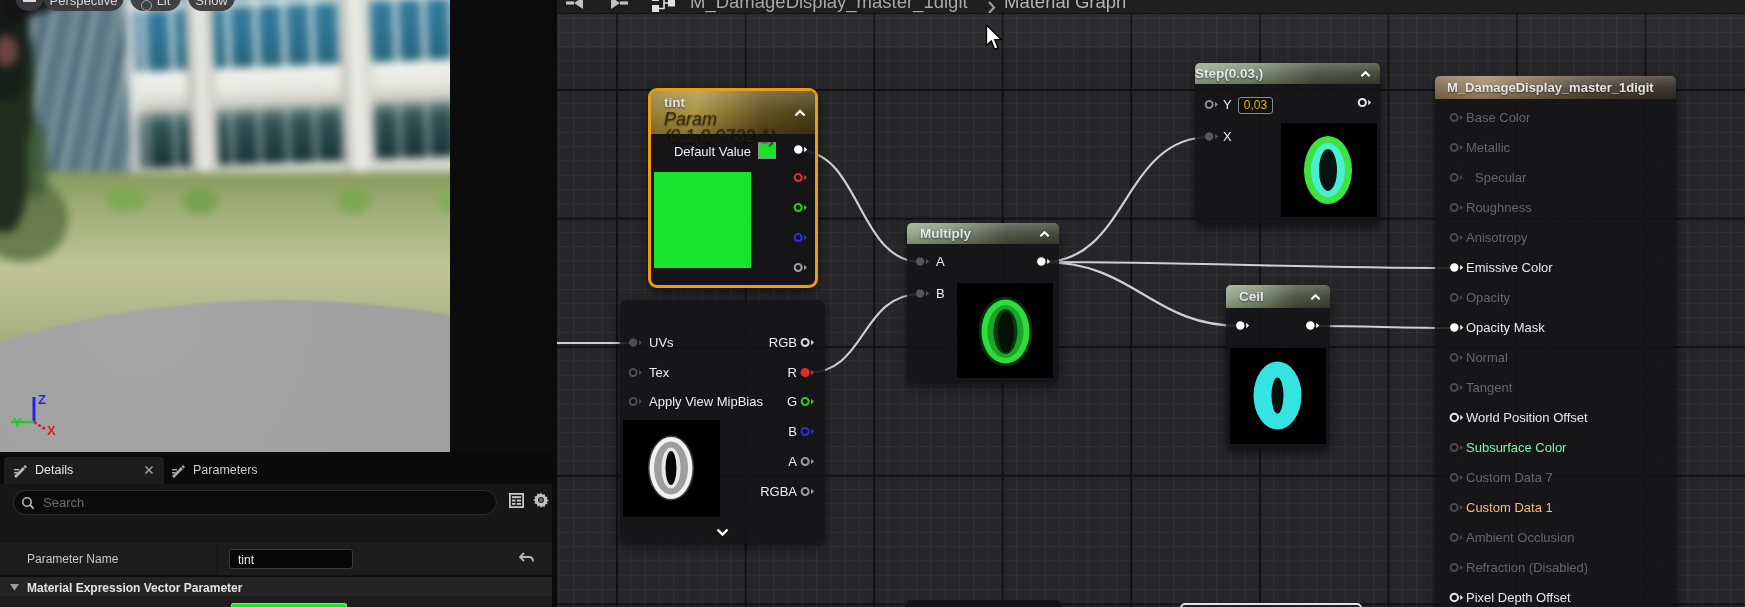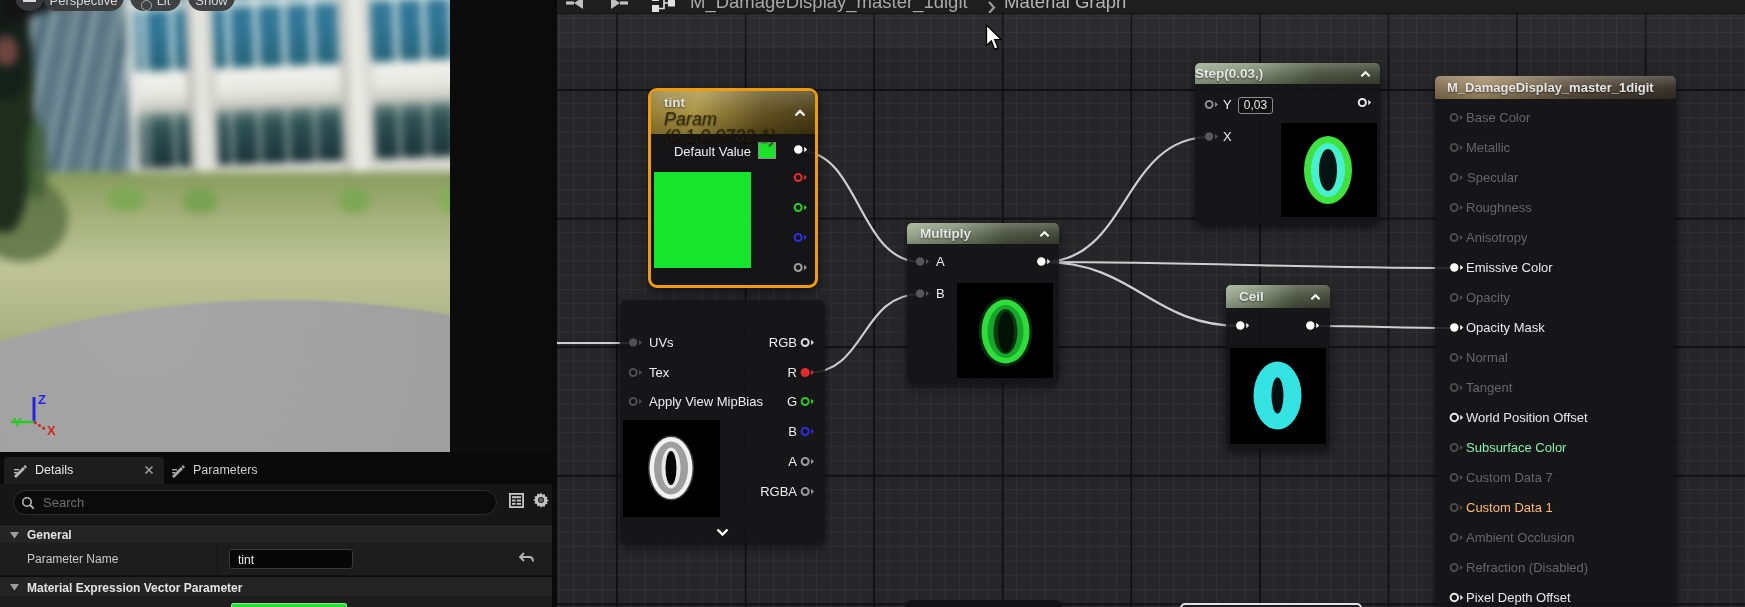--- a/index.html
+++ b/index.html
@@ -146,26 +146,20 @@
         <svg style="position:absolute;left:140px;top:8px" width="10" height="10" viewBox="0 0 10 10">
             <path d="M1.5 1.5 L8.5 8.5 M8.5 1.5 L1.5 8.5" stroke="#9a9a9a" stroke-width="1.7"></path>
           </svg>
       </div>
       <svg style="position:absolute;left:171px;top:12px" width="14" height="14" viewBox="0 0 14 14">
           <path d="M1 12 L10 3 L12 5 L3 14 Z M10.5 2.5 L12 1 L14 3 L12.5 4.5 Z" fill="#a8a8a8"></path>
           <rect x="1" y="5" width="5" height="1.4" fill="#a8a8a8"></rect>
           <rect x="1" y="8" width="3.4" height="1.4" fill="#a8a8a8"></rect>
         </svg>
       <span class="tabtxt" style="left:193px;top:11px;color:#cdcdcd">Parameters</span>
-    </div>
-    <div class="sechdr" style="top:72px;height:19px">
-      <svg style="position:absolute;left:10px;top:7px" width="9" height="7">
-          <path d="M0 0 L9 0 L4.5 6.5 Z" fill="#9e9e9e"></path>
-        </svg>
-      <span style="position:absolute;left:27px;top:3px;font-weight:bold;font-size:12px;color:#e3e3e3">General</span>
     </div>
     <div class="rowp" style="top:91px;height:33px;border-bottom:1px solid #111">
       <span style="position:absolute;left:27px;top:9px;font-size:12px;color:#c8c8c8">Parameter Name</span>
       <div style="position:absolute;left:217px;top:0;width:1px;height:33px;background:#121212"></div>
       <div style="position:absolute;left:229px;top:6px;width:124px;height:20px;background:#070707;border:1px solid #3a3a3a;border-radius:3px;">
         <span style="position:absolute;left:8px;top:3px;font-size:12px;color:#eaeaea">tint</span>
       </div>
       <svg style="position:absolute;left:518px;top:9px" width="17" height="15" viewBox="0 0 17 15">
           <path d="M6 1 L2 5 L6 9" fill="none" stroke="#b5b5b5" stroke-width="1.8"></path>
           <path d="M2 5 L11 5 C14 5 15 7 15 9.5" fill="none" stroke="#b5b5b5" stroke-width="1.8"></path>
@@ -363,21 +357,21 @@
       <div class="nhead" style="height:21px;font-size:13.5px;background:linear-gradient(100deg,#9aa88e 0%,#7e8d72 30%,#4a5240 65%,#3c4432 100%);">Step(0.03,)
         <svg class="chev" width="11" height="7" viewBox="0 0 12 7">
             <path d="M1.5 6 L6 1.5 L10.5 6" stroke="#fff" stroke-width="2.2" fill="none"></path>
           </svg>
       </div>
       <svg class="pin" style="left:8px;top:36px" width="16" height="12" viewBox="0 0 16 12">
           <circle cx="6" cy="6" r="3.8" fill="#101010" stroke="#8a8a8a" stroke-width="2.2"></circle>
           <path d="M12.4 3 L15.6 6 L12.4 9 Z" fill="#8a8a8a"></path>
         </svg>
       <span class="plabel" style="left:28px;top:34px">Y</span>
-      <div style="position:absolute;left:43px;top:34px;width:35px;height:17px;background:#101010;border:1px solid #8e8e8e;border-radius:3px;font-size:12px;color:#e5e5e5;text-align:center;line-height:15px">0,03</div>
+      <div style="position:absolute;left:43px;top:34px;width:35px;height:17px;background:#101010;border:1px solid #8e8e8e;border-radius:3px;font-size:12px;color:#eab308;text-align:center;line-height:15px">0,03</div>
       <svg class="pin" style="left:8px;top:68px" width="16" height="12" viewBox="0 0 16 12">
           <circle cx="6" cy="6" r="4.6" fill="#565656"></circle>
           <path d="M12.4 3 L15.6 6 L12.4 9 Z" fill="#565656"></path>
         </svg>
       <span class="plabel" style="left:28px;top:66px">X</span>
       <svg class="pin" style="left:161px;top:34px" width="18" height="13" viewBox="0 0 18 13">
           <circle cx="7" cy="6.5" r="4.2" fill="#101010" stroke="#e8e8e8" stroke-width="2.4"></circle>
           <path d="M14 3.2 L17.4 6.5 L14 9.8 Z" fill="#e8e8e8"></path>
         </svg>
       <div class="prev" style="left:86px;top:60px;width:96px;height:94px">
@@ -420,21 +414,21 @@
         <span class="plabel" style="left:31px;top:34px;color:#666666">Base Color</span>
       <svg class="pin" style="left:13px;top:66px" width="16" height="12" viewBox="0 0 16 12">
           <circle cx="6" cy="6" r="3.8" fill="#131313" stroke="#4a4a4a" stroke-width="2.2"></circle>
           <path d="M12.4 3 L15.6 6 L12.4 9 Z" fill="#4a4a4a"></path>
         </svg>
         <span class="plabel" style="left:31px;top:64px;color:#666666">Metallic</span>
       <svg class="pin" style="left:13px;top:96px" width="16" height="12" viewBox="0 0 16 12">
           <circle cx="6" cy="6" r="3.8" fill="#131313" stroke="#4a4a4a" stroke-width="2.2"></circle>
           <path d="M12.4 3 L15.6 6 L12.4 9 Z" fill="#4a4a4a"></path>
         </svg>
-        <span class="plabel" style="left:32px;top:94px;color:#666666">Specular</span>
+        <span class="plabel" style="left:40px;top:94px;color:#666666">Specular</span>
       <svg class="pin" style="left:13px;top:126px" width="16" height="12" viewBox="0 0 16 12">
           <circle cx="6" cy="6" r="3.8" fill="#131313" stroke="#4a4a4a" stroke-width="2.2"></circle>
           <path d="M12.4 3 L15.6 6 L12.4 9 Z" fill="#4a4a4a"></path>
         </svg>
         <span class="plabel" style="left:31px;top:124px;color:#666666">Roughness</span>
       <svg class="pin" style="left:13px;top:156px" width="16" height="12" viewBox="0 0 16 12">
           <circle cx="6" cy="6" r="3.8" fill="#131313" stroke="#4a4a4a" stroke-width="2.2"></circle>
           <path d="M12.4 3 L15.6 6 L12.4 9 Z" fill="#4a4a4a"></path>
         </svg>
         <span class="plabel" style="left:31px;top:154px;color:#666666">Anisotropy</span>

